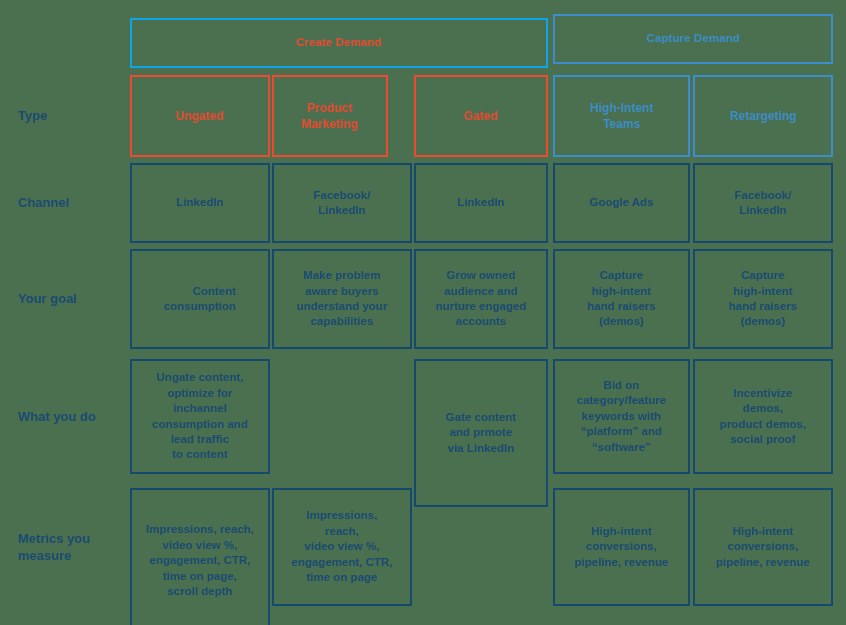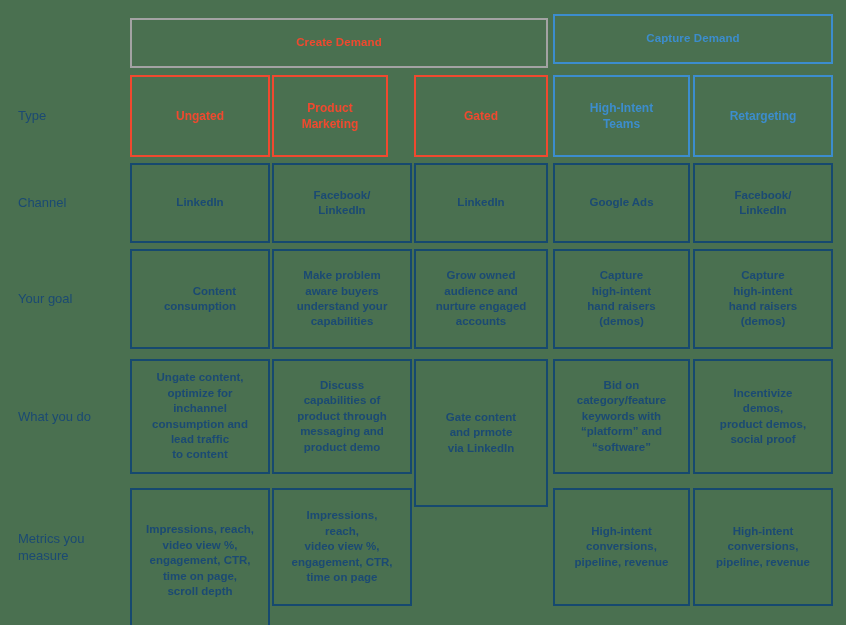--- a/index.html
+++ b/index.html
@@ -29,21 +29,21 @@
     display: flex;
     align-items: center;
     justify-content: center;
     text-align: center;
     line-height: 1.34;
     white-space: pre-line;
   }
 
   
   .group-head {
-    border: 2px solid #a3a3a3;
+    border: 2px solid #0ea5e9;
     font-size: 11.5px;
     font-weight: 700;
     color: #f0492f;
     letter-spacing: .1px;
   }
   .group-head.capture {
     border-color: #3c8dcd;
     color: #3c8dcd;
   }
 
@@ -67,21 +67,21 @@
     font-weight: 700;
   }
 
   
   .row-label {
     position: absolute;
     left: 18px;
     width: 104px;
     color: #1b4a73;
     font-size: 13px;
-    font-weight: 400;
+    font-weight: 700;
     line-height: 1.32;
     display: flex;
     align-items: center;
     white-space: pre-line;
   }
 </style>
 </head>
 <body style="background: rgb(74, 112, 80);">
 
 <div id="matrix">
@@ -167,27 +167,20 @@
   </div>
 
   <div class="cell data-cell" style="left:130px; top:359px; width:140px; height:115px;">
     <span>Ungate content,
 optimize for
 inchannel
 consumption and
 lead traffic
 to content</span>
   </div>
-  <div class="cell data-cell" style="left:272px; top:359px; width:140px; height:115px;">
-    <span>Discuss
-capabilities of
-product through
-messaging and
-product demo</span>
-  </div>
   <div class="cell data-cell" style="left:414px; top:359px; width:134px; height:148px;">
     <span>Gate content
 and prmote
 via LinkedIn</span>
   </div>
   <div class="cell data-cell" style="left:553px; top:359px; width:137px; height:115px;">
     <span>Bid on
 category/feature
 keywords with
 “platform” and

